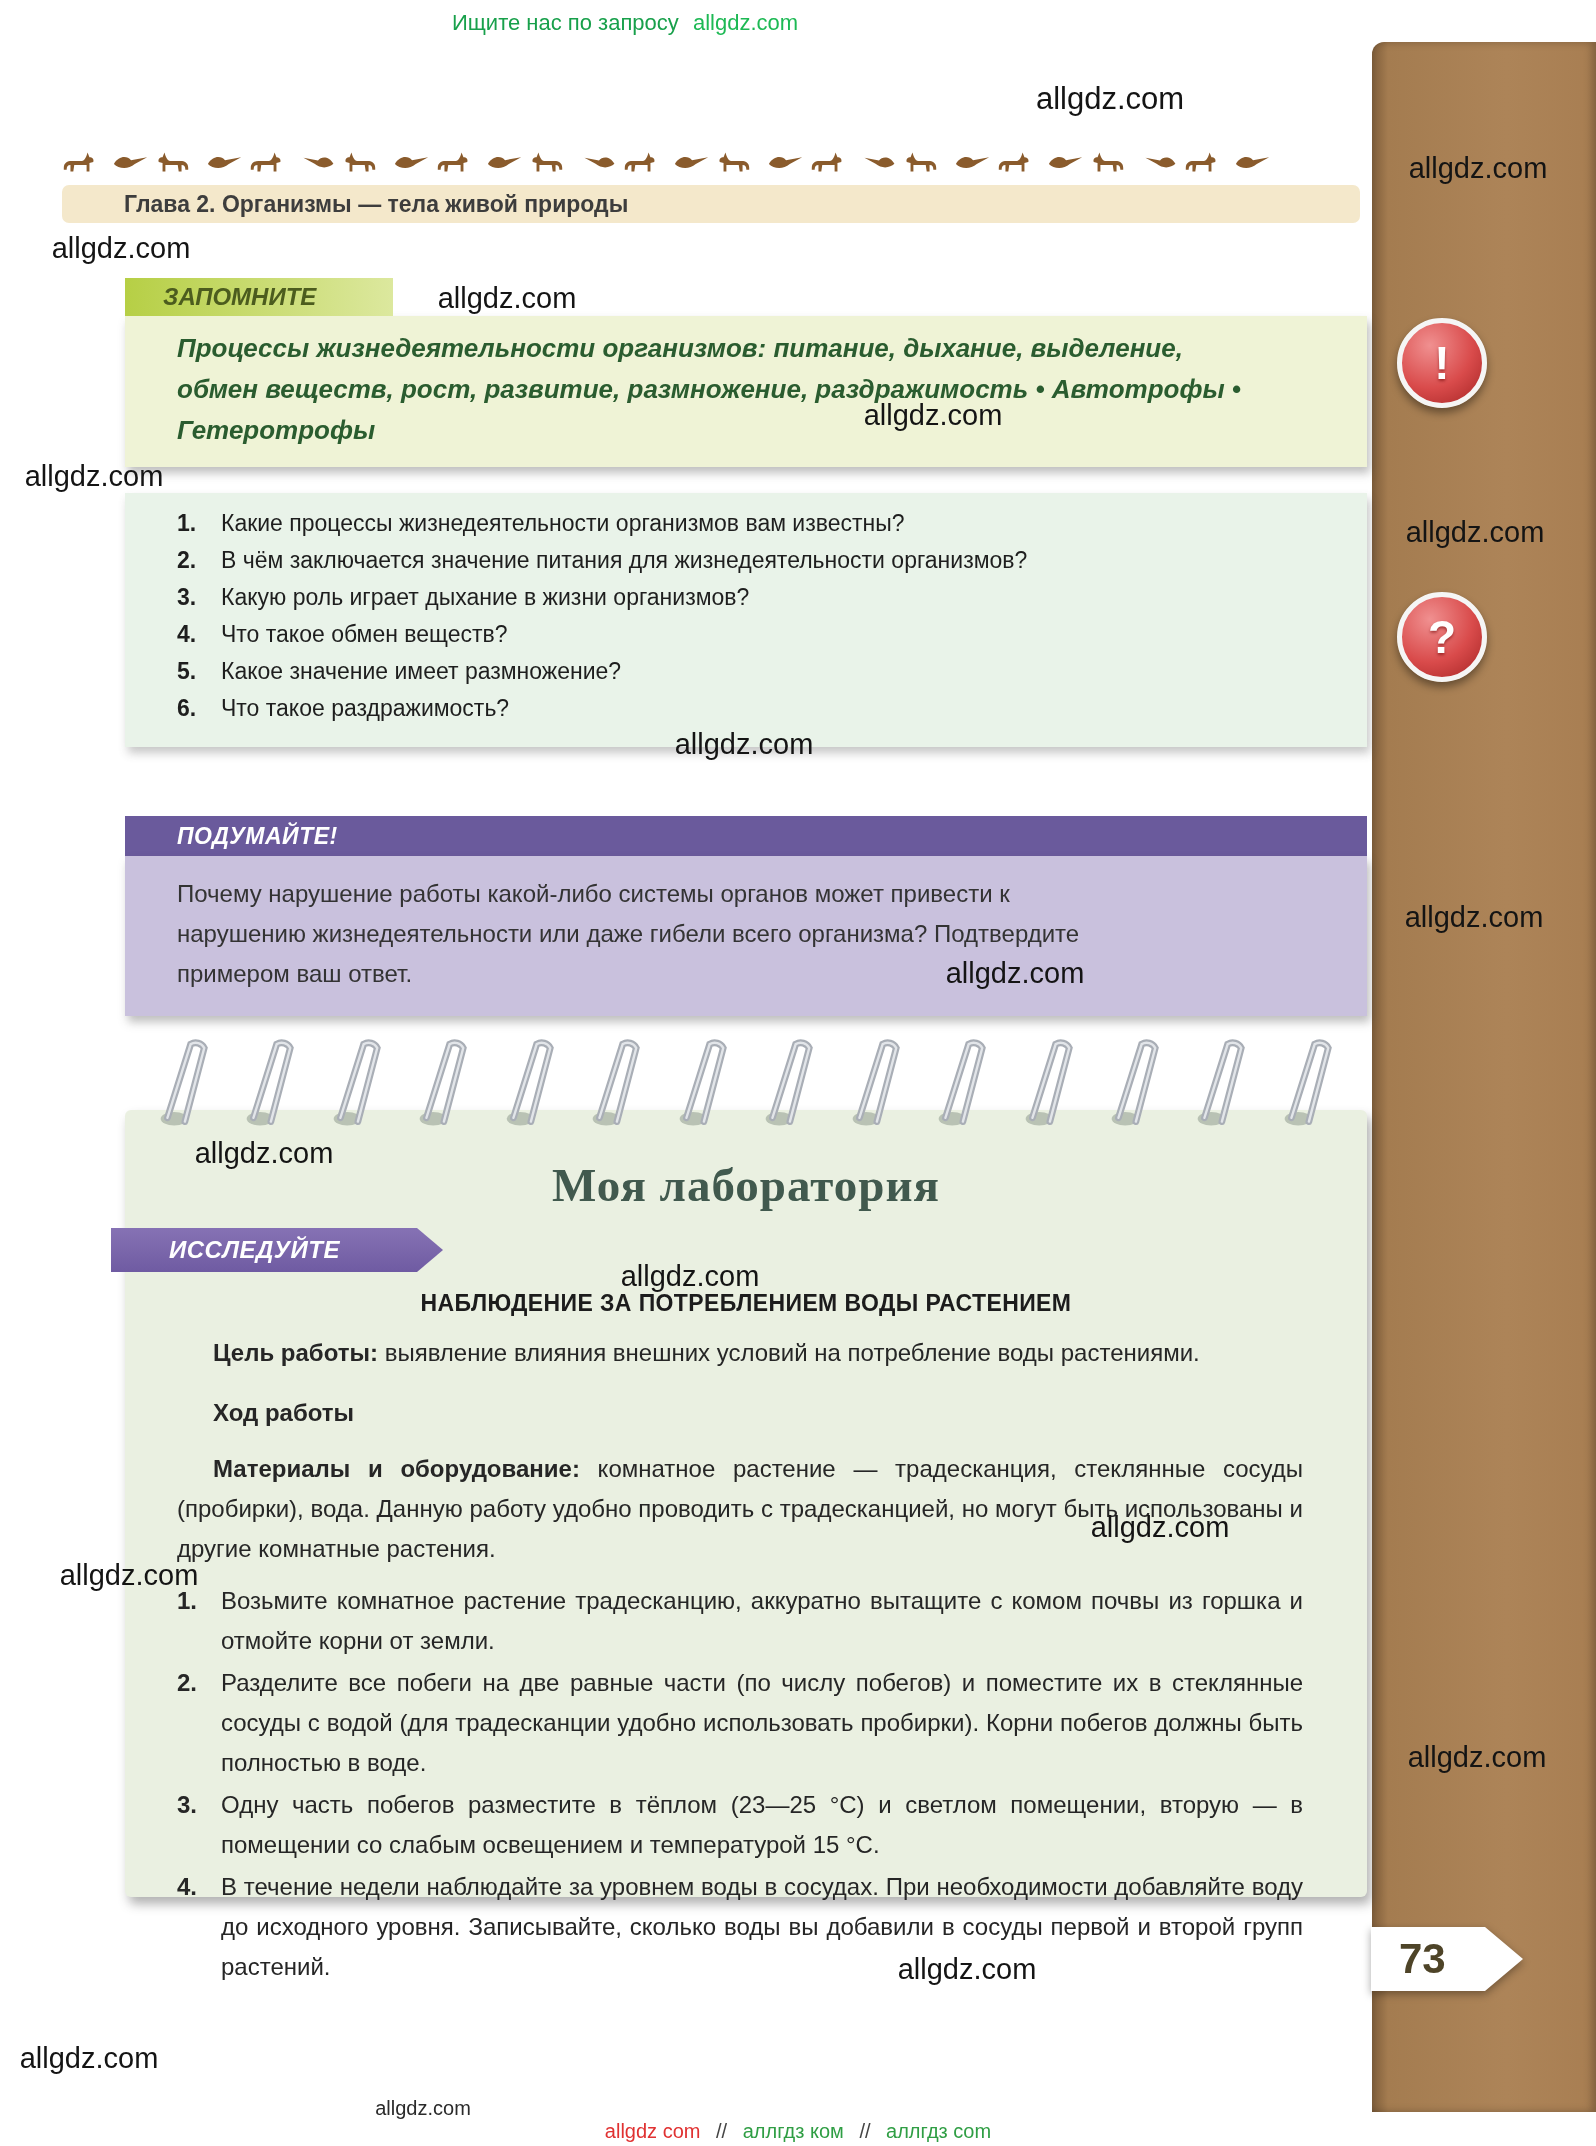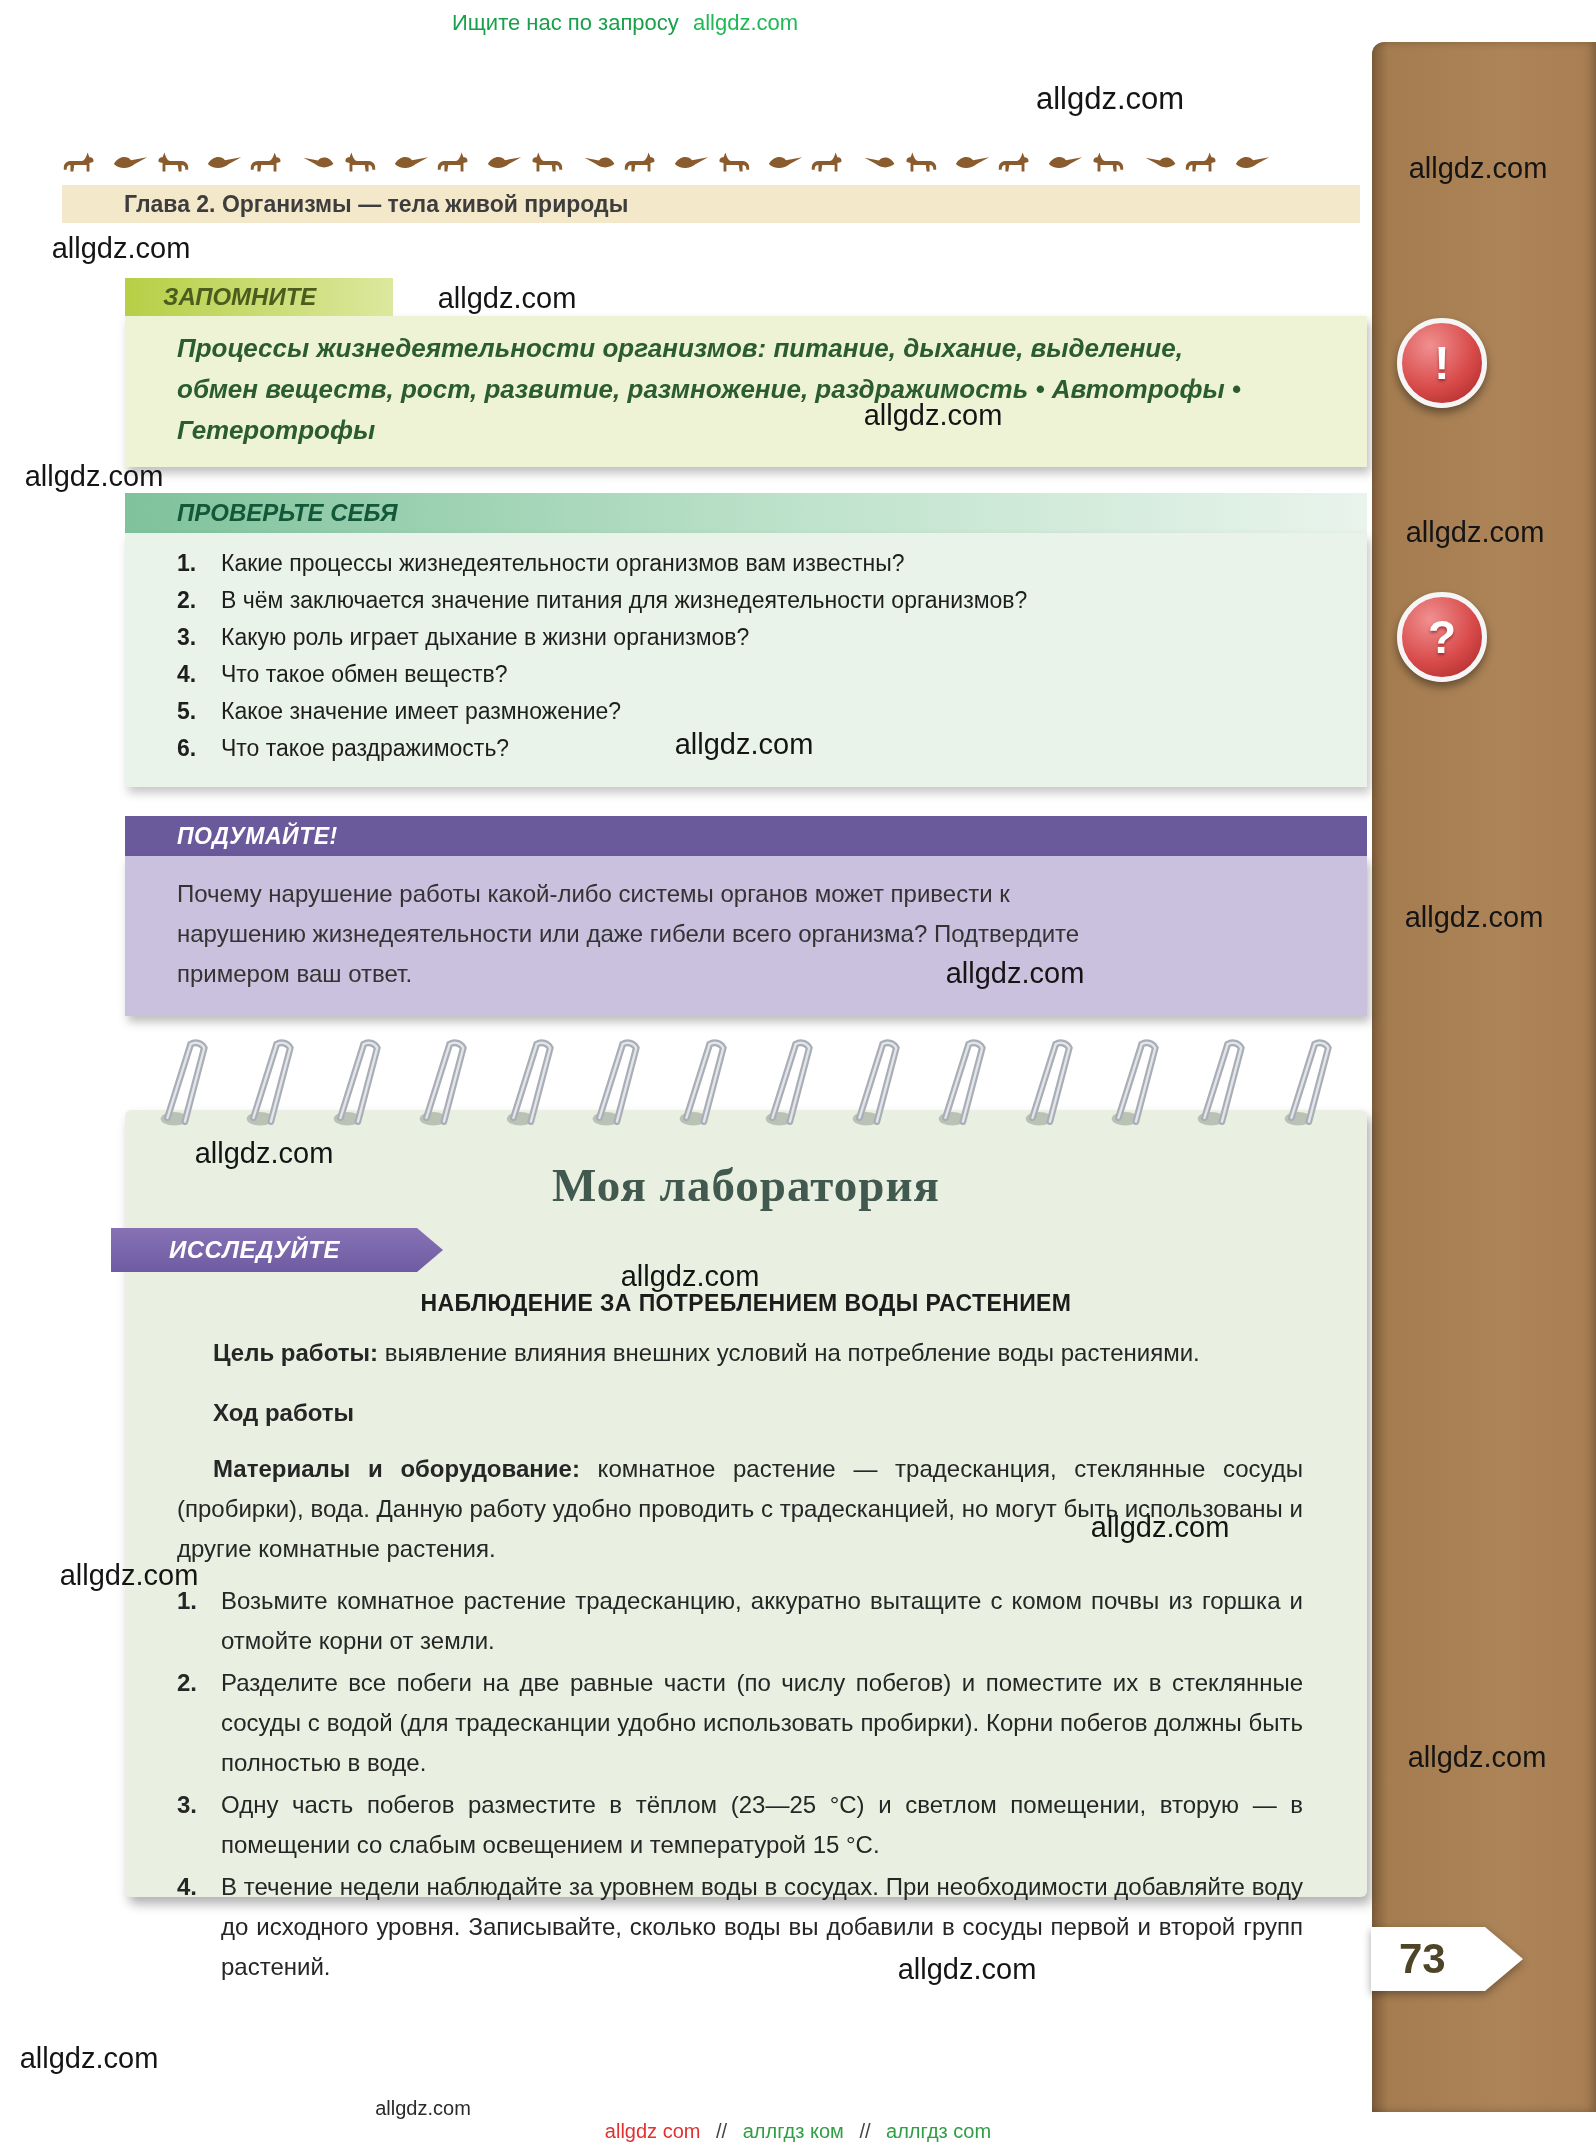--- a/index.html
+++ b/index.html
@@ -59,21 +59,21 @@
     display:flex;justify-content:space-between;align-items:flex-end;z-index:3;
   }
   .animals .unit{display:flex;gap:14px;align-items:flex-end;}
   .animals svg{width:38px;height:26px;fill:#8a5b2c;}
   .animals .unit:nth-child(even) svg:first-child{transform:scaleX(-1);}
   .animals .unit:nth-child(3n) svg:last-child{transform:scaleX(-1) scale(.9);}
   
   .chapter-bar{
     position:absolute;left:62px;top:185px;width:1298px;height:38px;
     background:#f4e8cb;z-index:2;display:flex;align-items:center;
-    font-size:23px;font-weight:600;color:#3d3d3d;padding-left:62px;box-sizing:border-box;
+    font-size:23px;font-weight:600;color:#3d3d3d;padding-left:62px;box-sizing:border-box;border-radius:7px;
   }
   
   section{position:absolute;left:125px;width:1242px;z-index:2;}
   .remember{top:278px;}
   .remember-tab{
     position:relative;width:268px;height:38px;
     background:linear-gradient(90deg,#b6cf45,#dce89e);
     display:flex;align-items:center;padding-left:38px;box-sizing:border-box;
     font-size:24px;font-weight:700;font-style:italic;color:#4c5c1e;
   }
@@ -315,21 +315,20 @@
   <div class="chapter-bar">Глава 2. Организмы — тела живой природы</div>
 
   <section class="remember">
     <div class="remember-tab">ЗАПОМНИТЕ</div>
     <div class="remember-body">Процессы жизнедеятельности организмов: питание, дыхание, выделение,
 обмен веществ, рост, развитие, размножение, раздражимость  •  Автотрофы  •
 Гетеротрофы</div>
   </section>
 
   <section class="check">
-    <div class="check-header">ПРОВЕРЬТЕ СЕБЯ</div>
     <div class="check-body">
       <div class="q">
         <span class="qn">1.</span>
         <span>Какие процессы жизнедеятельности организмов вам известны?</span>
       </div>
       <div class="q">
         <span class="qn">2.</span>
         <span>В чём заключается значение питания для жизнедеятельности организмов?</span>
       </div>
       <div class="q">

